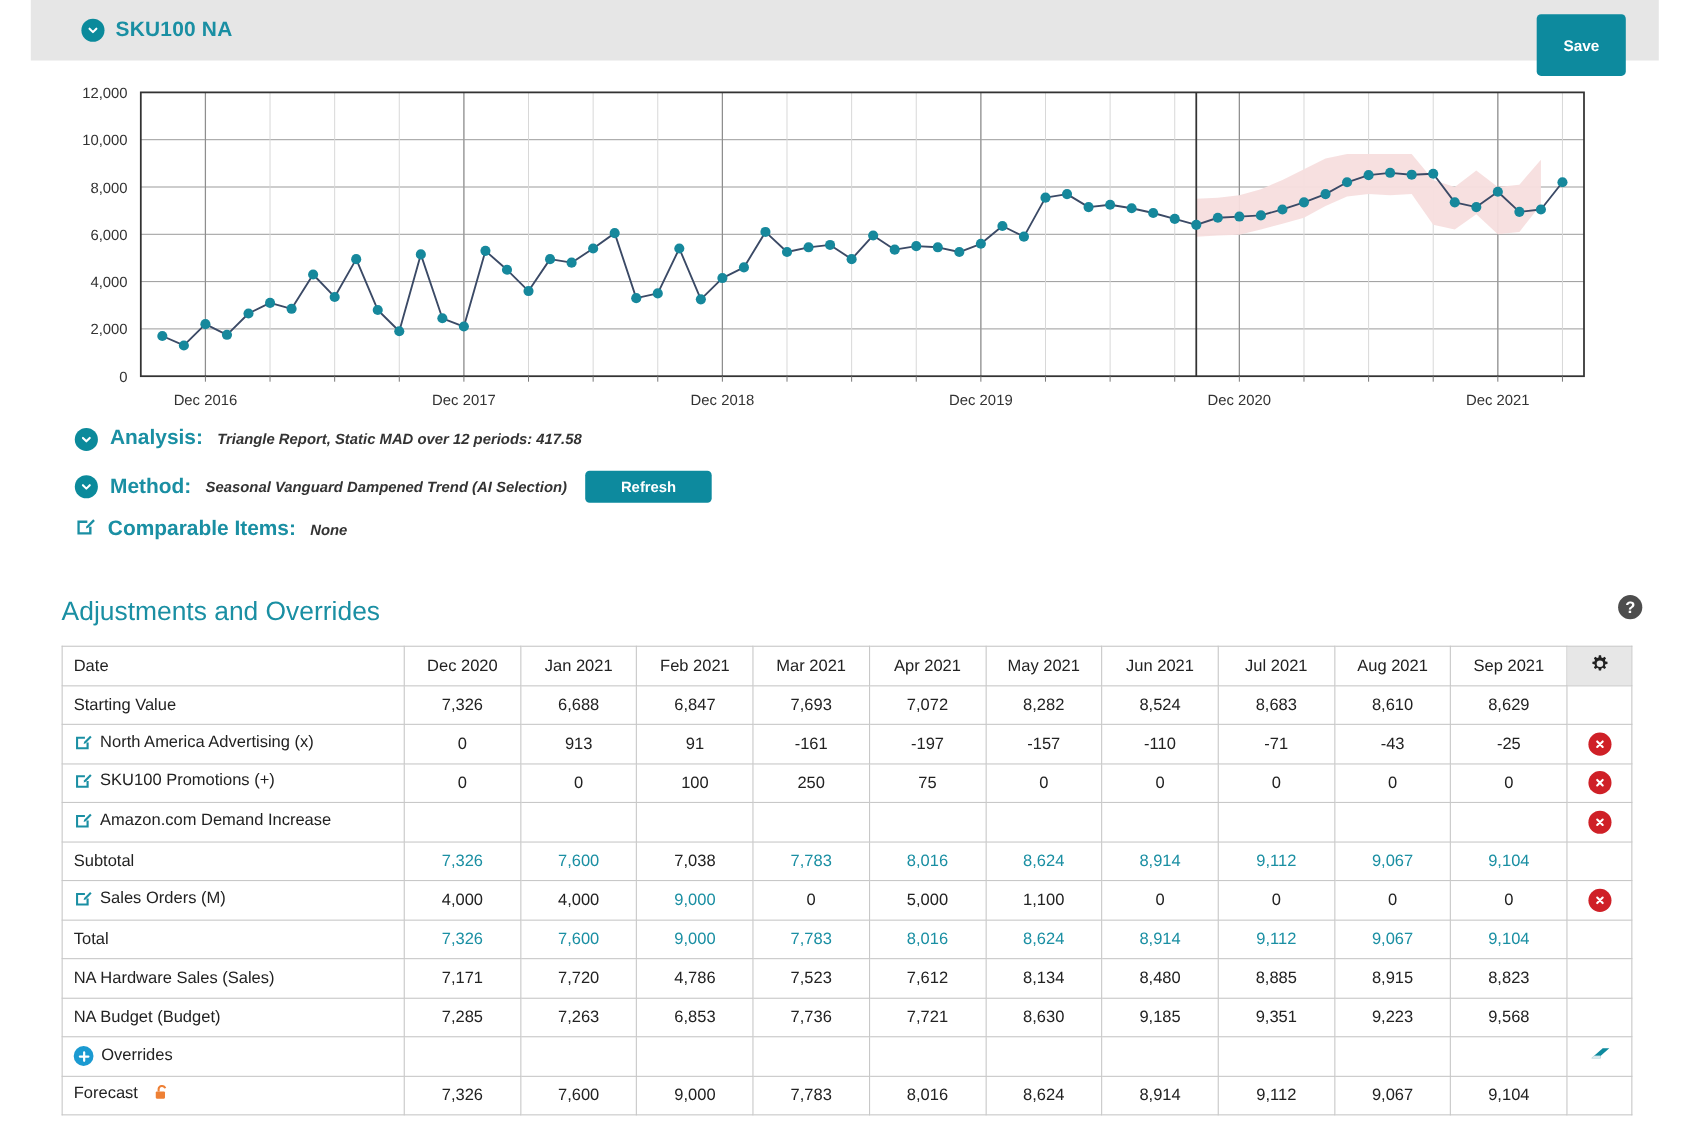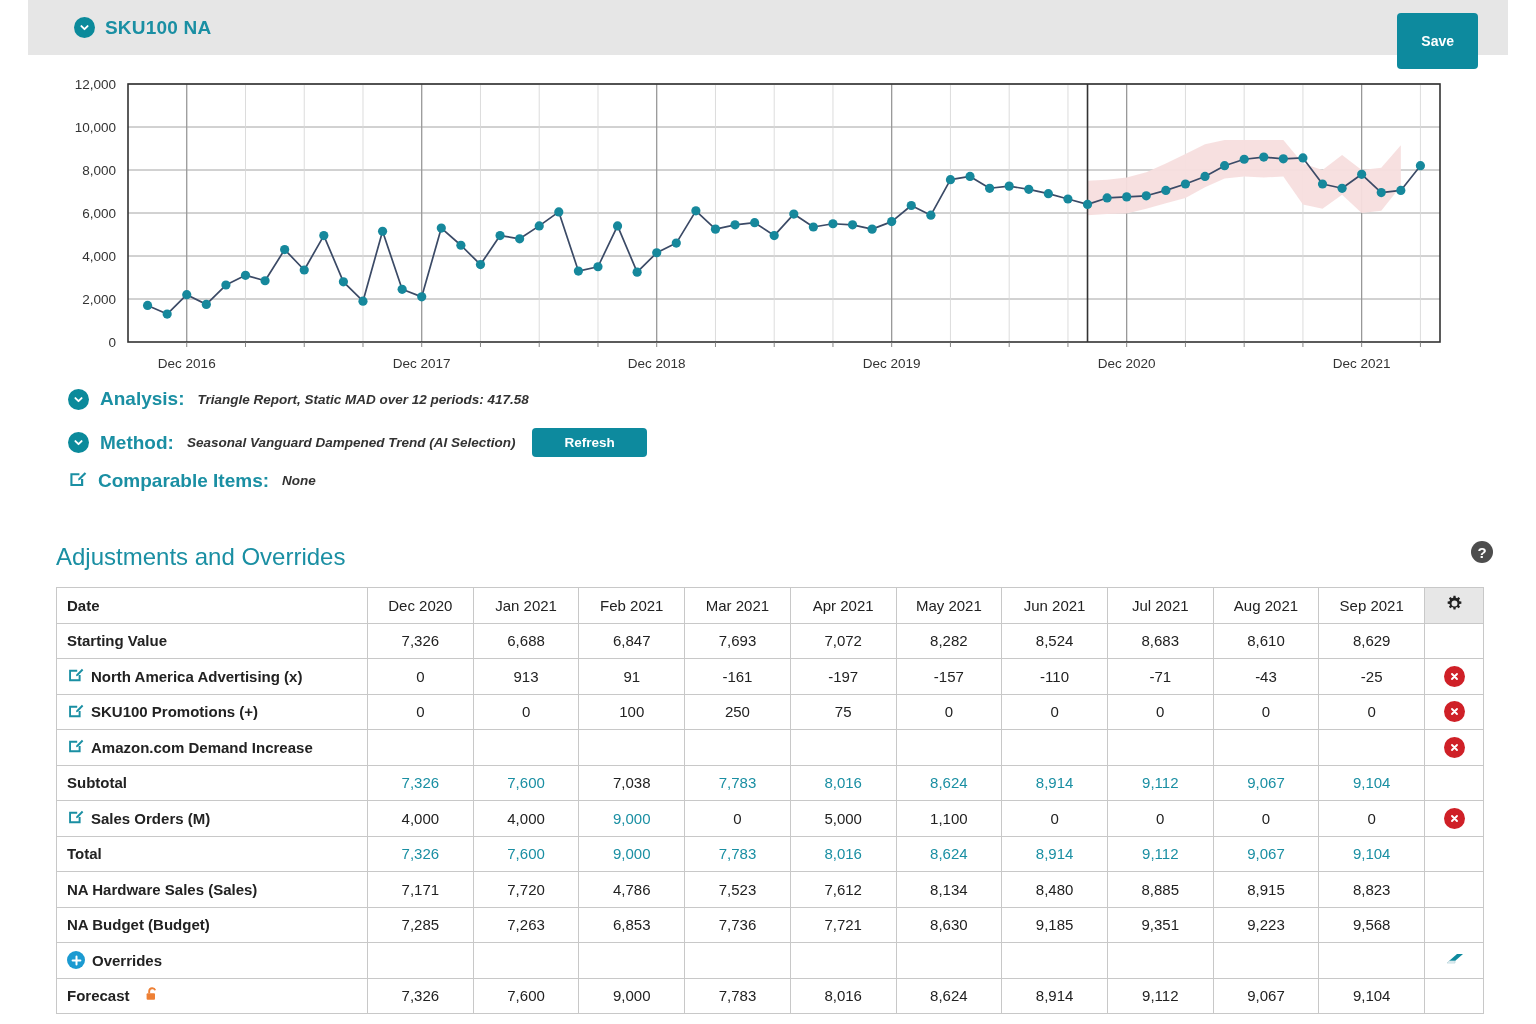--- a/index.html
+++ b/index.html
@@ -79,28 +79,28 @@
     font-size:15px; color:#222; background:#fff;
     overflow:hidden; white-space:nowrap;
   }
   col.c-label { width:306px; }
   col.c-val   { width:104px; }
   col.c-act   { width:58px; }
 
   thead th {
     background:#e7e7e7; font-weight:normal; font-size:15px; text-align:center;
   }
-  thead th.lbl { text-align:left;font-weight:bold; }
+  thead th.lbl { text-align:left; }
   thead th.act { background:#e7e7e7; }
 
   td.lbl {
     background:#e7e7e7; text-align:left; font-size:15px;
     white-space:nowrap;
   }
-  td.lbl .lbl-in { display:flex; align-items:center; gap:7px;font-weight:bold; }
+  td.lbl .lbl-in { display:flex; gap:7px; }
   td.val { text-align:center; background:#fff; }
   td.act { background:#e7e7e7; text-align:center; }
   td.val.teal { color:#1a8fa3; }
 
   .del-btn {
     width:21px; height:21px; border-radius:50%; background:#cf2027;
     display:inline-flex; align-items:center; justify-content:center;
     cursor:pointer;
   }
   .plus-btn {

